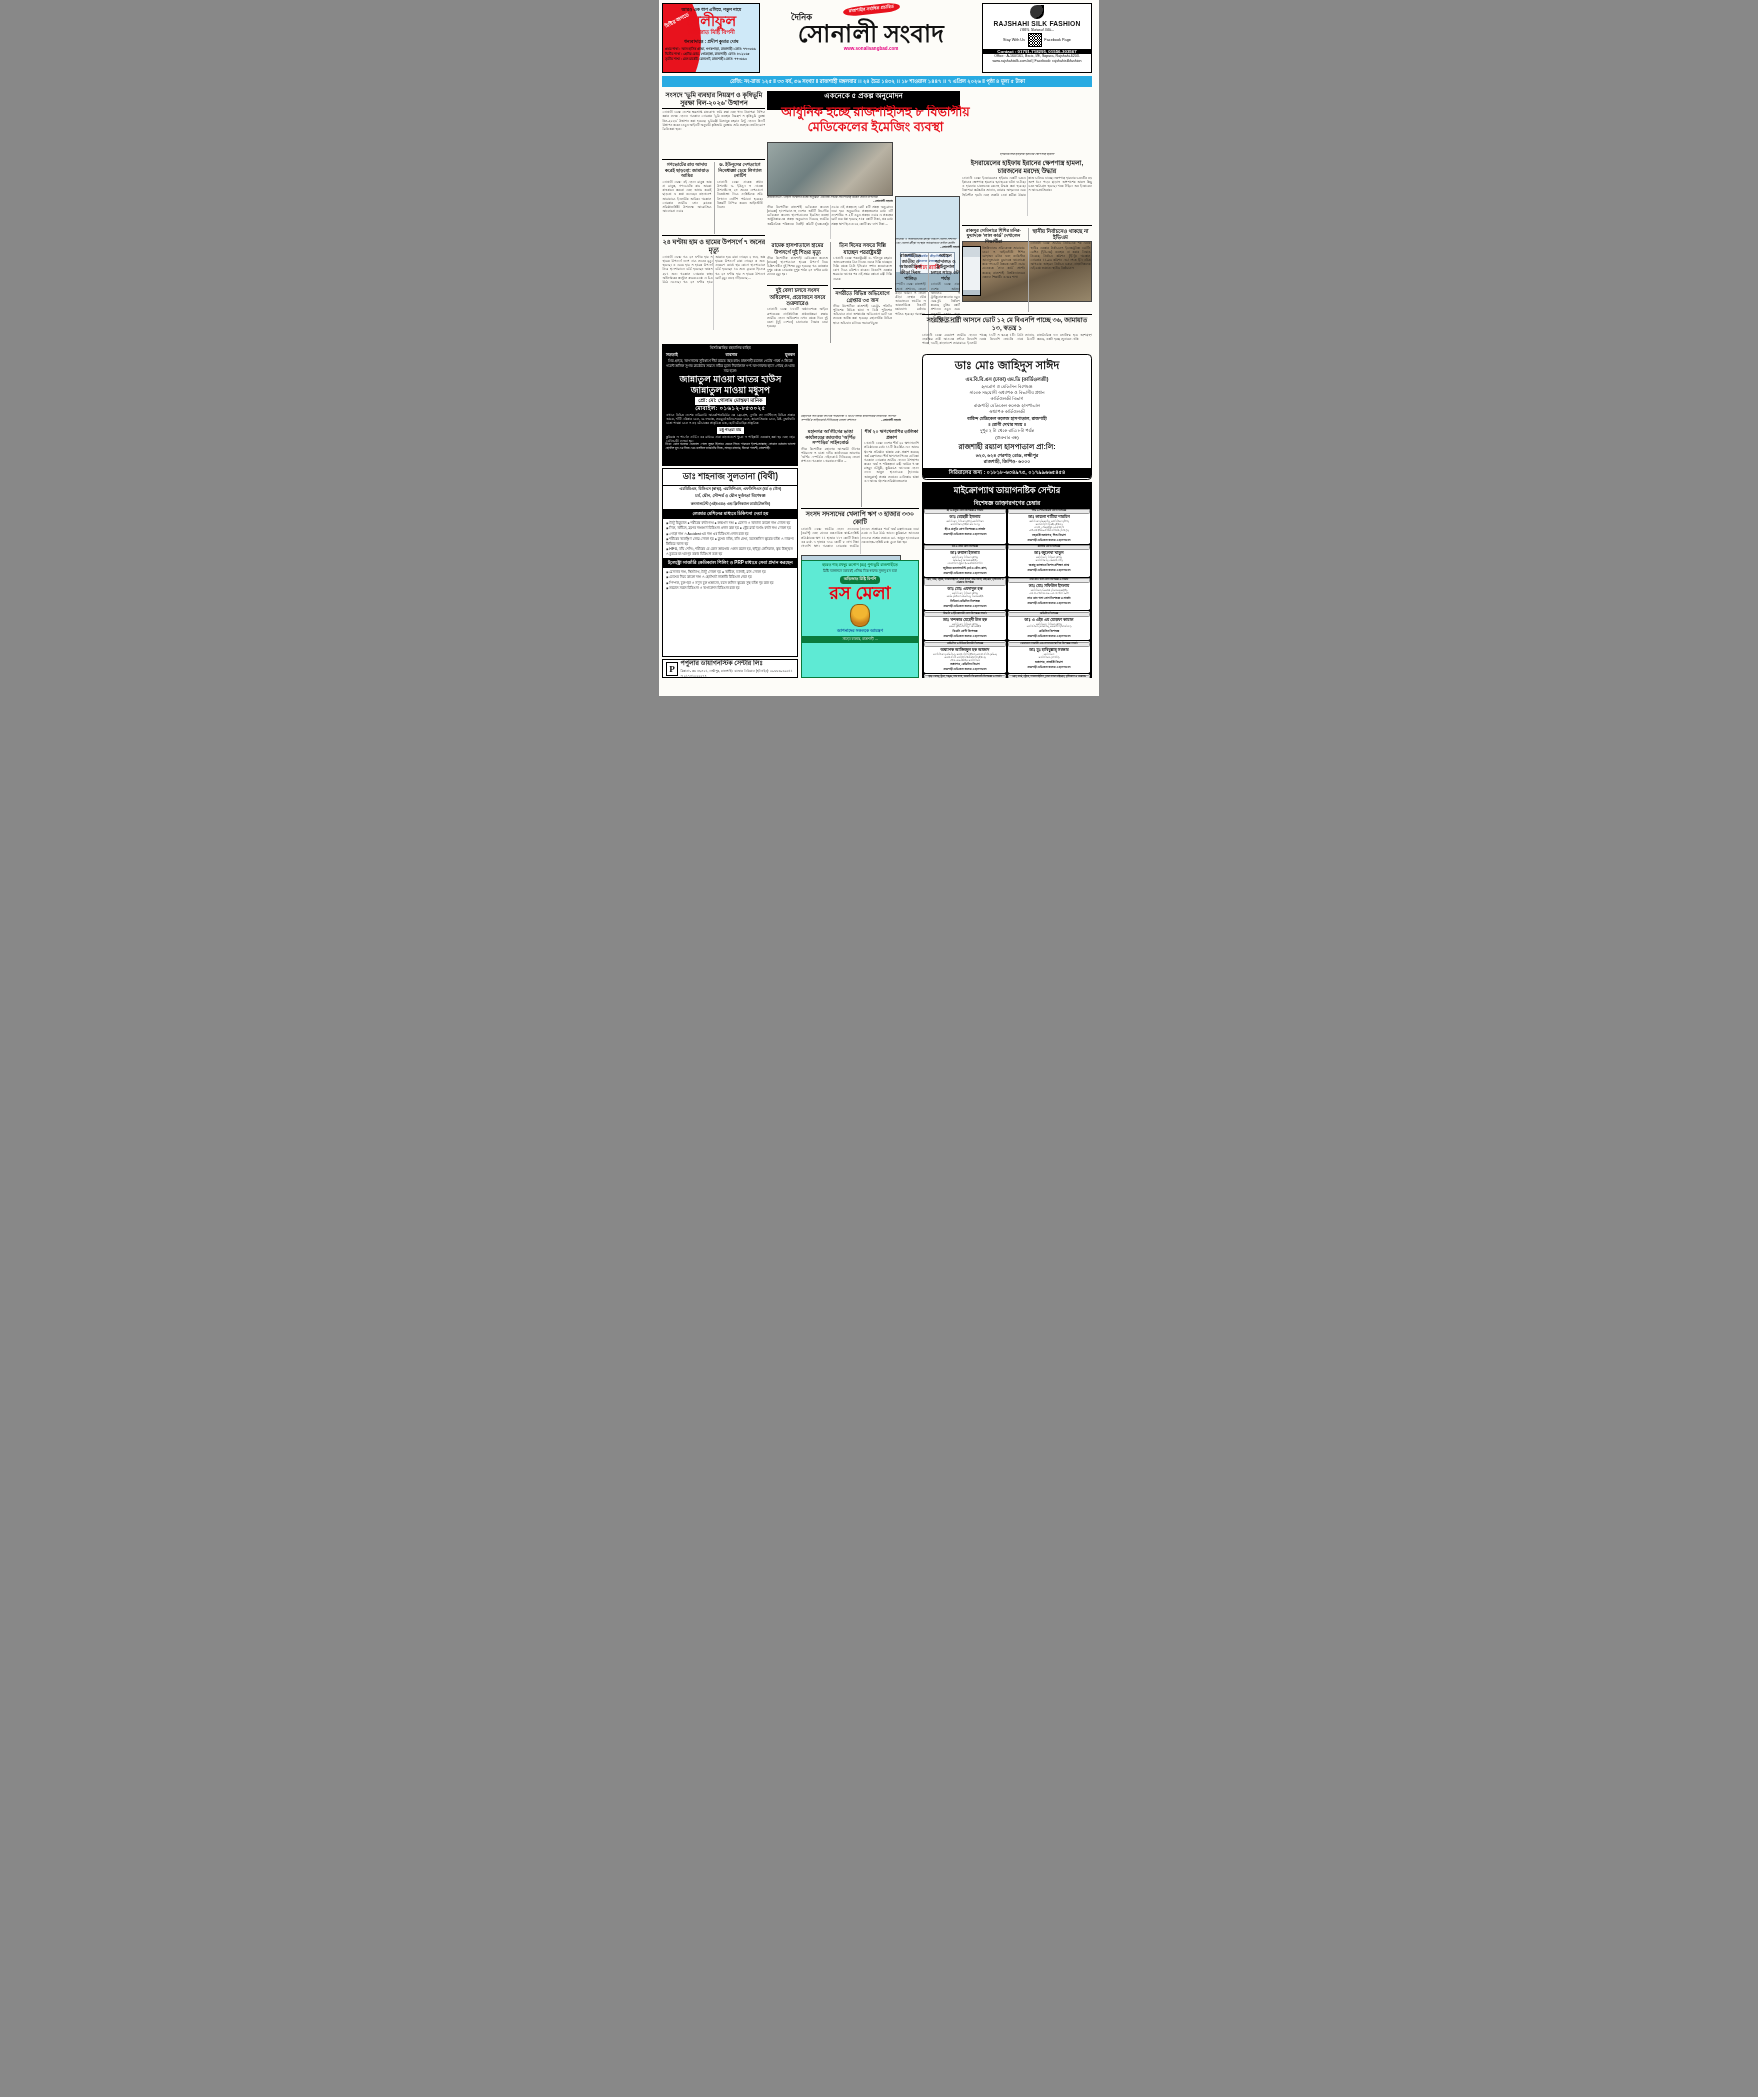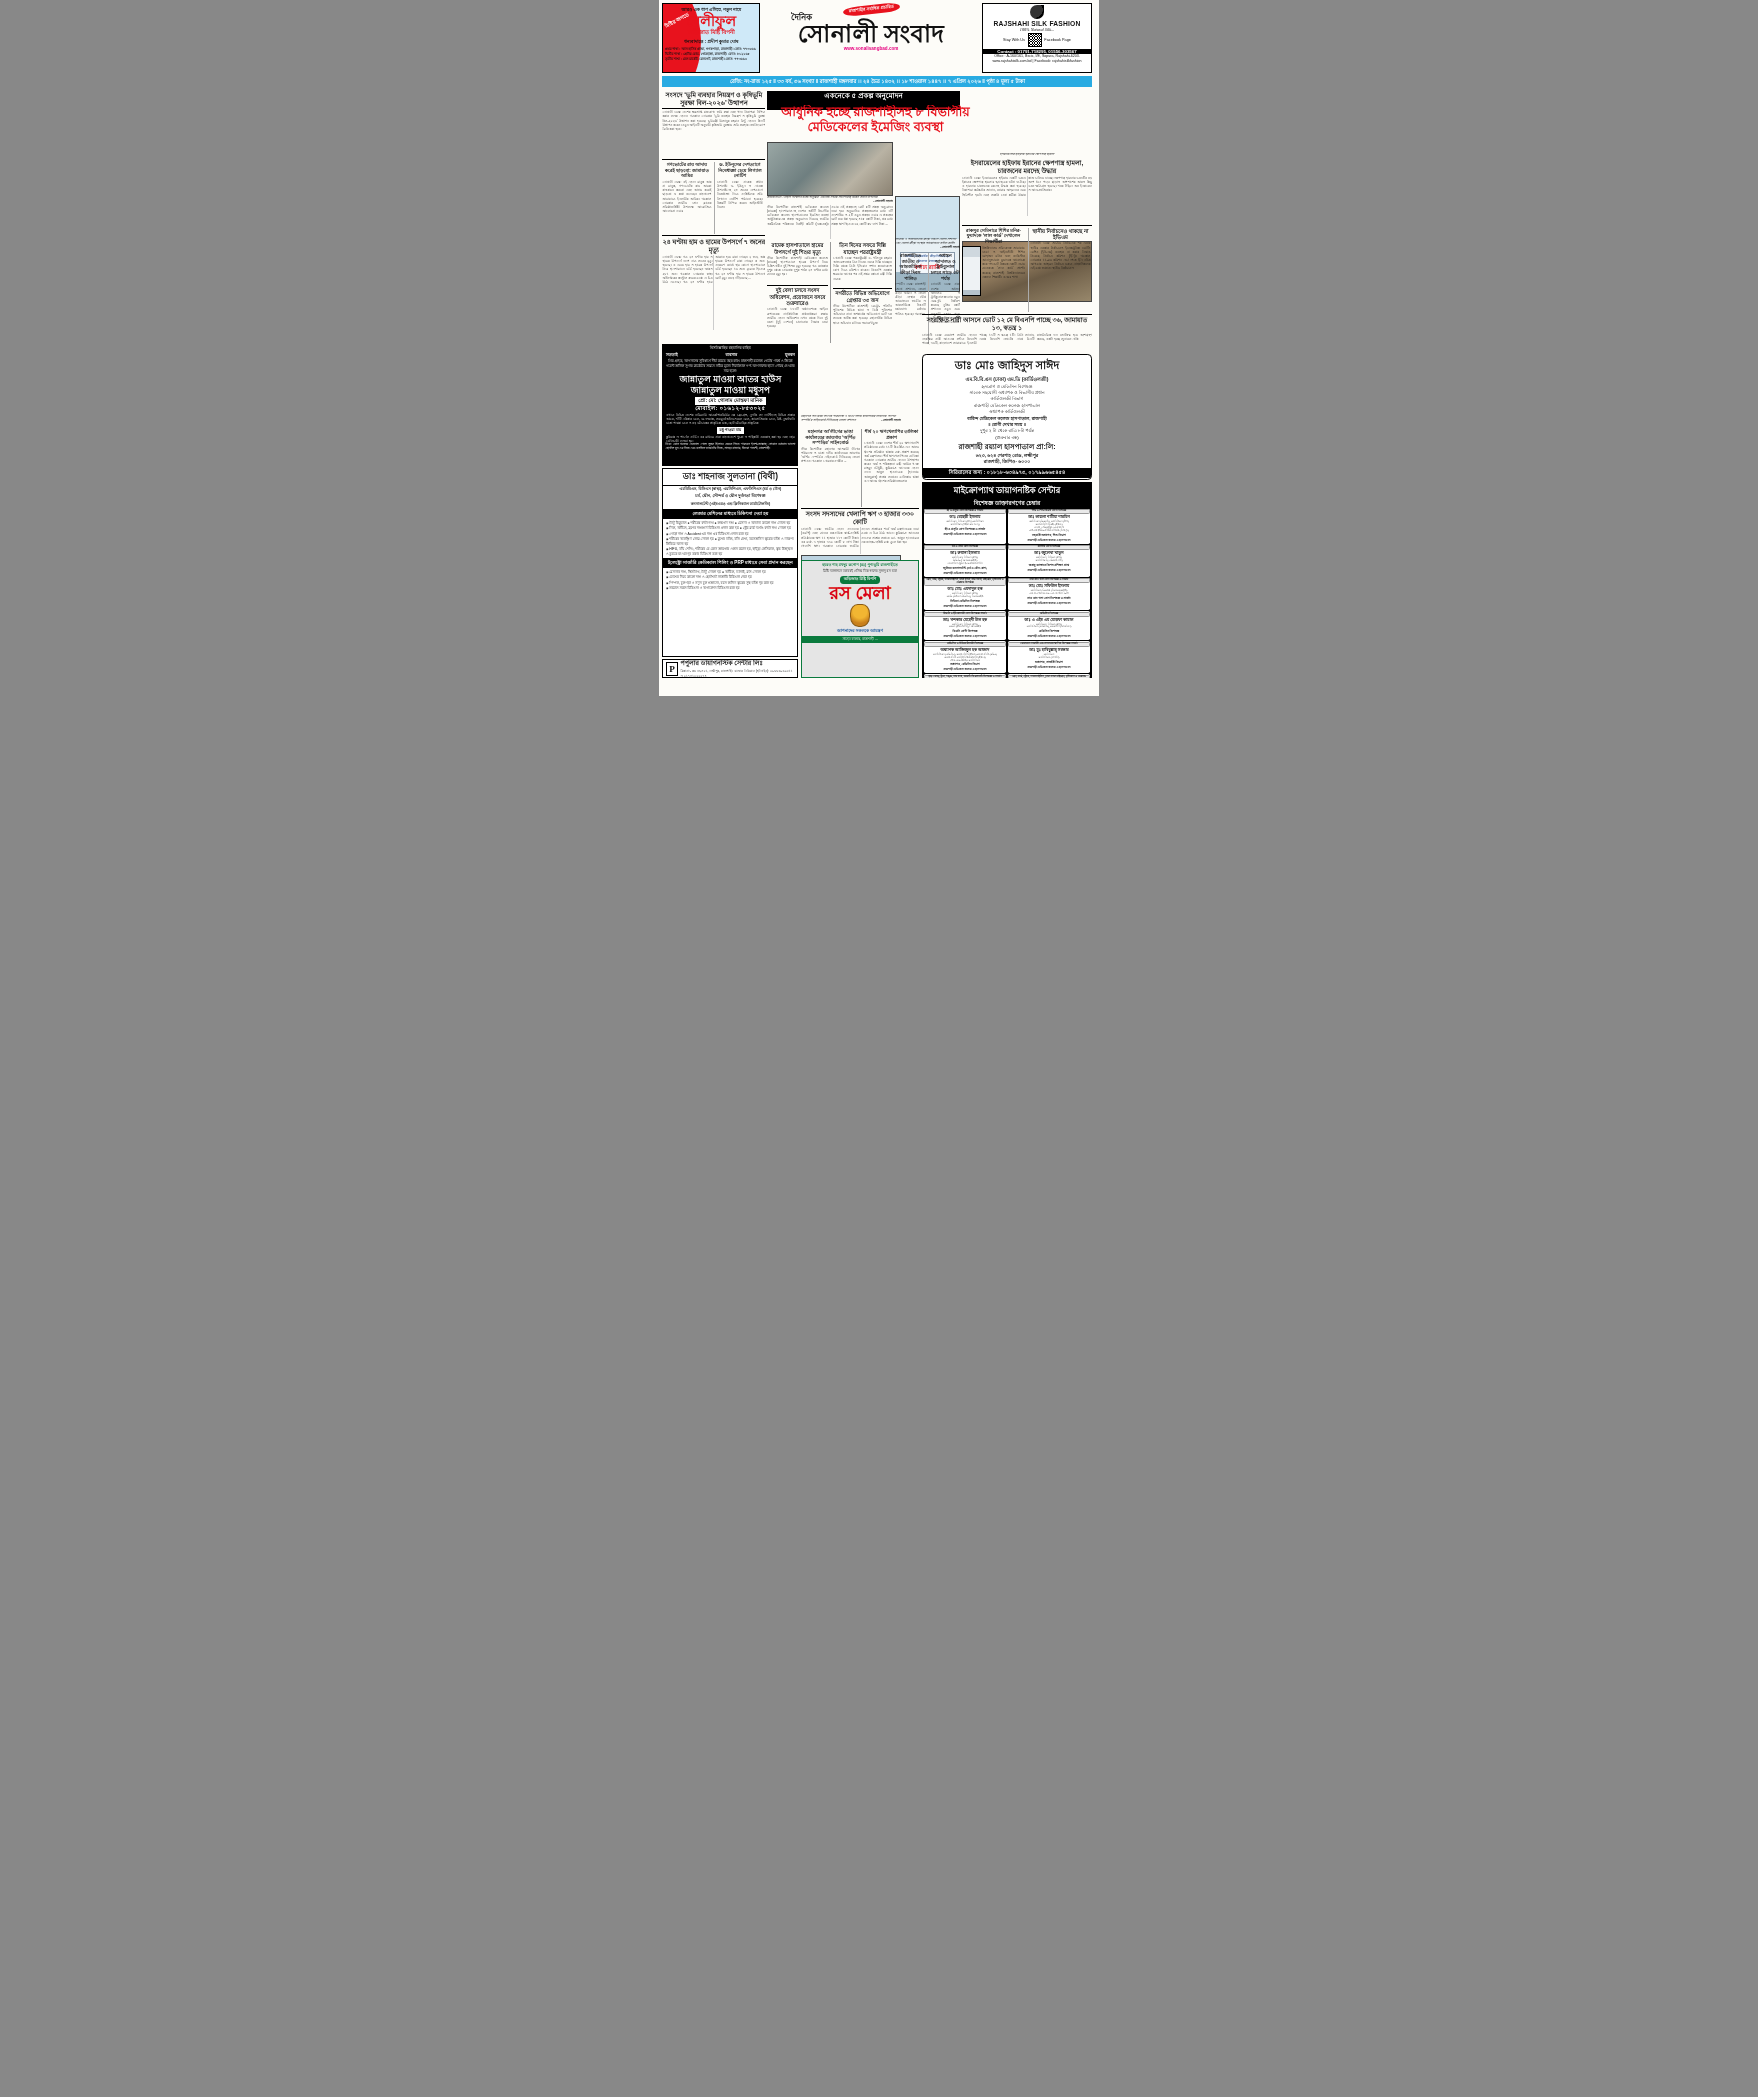--- a/index.html
+++ b/index.html
@@ -99,21 +99,21 @@
   .mcp .h1 { font-weight:bold; font-size:8.4px; padding-top:1.7px; }
   .mcp .h2 { font-weight:bold; font-size:5.9px; padding-bottom:1.3px; }
   .mcp .grid { display:grid; grid-template-columns:1fr 1fr; gap:1.3px; padding:0 1.7px; }
   .doc { background:#fff; color:#000; border-radius:1.7px; padding:0.4px 0.8px 0.8px; }
   .doc .sp { background:#e9e9e9; border:0.4px solid #999; border-radius:1.3px; font-size:2.6px; font-weight:bold; line-height:1.15; }
   .doc .nm { font-weight:bold; font-size:4px; }
   .doc .dg { font-size:2.4px; line-height:1.2; white-space:pre-line; }
   .doc .po { font-size:2.9px; font-weight:bold; }
   .doc .in { font-size:2.7px; font-weight:bold; }
 
-  .rosh { border:1.3px solid #0a7a3d; background:#e5e5e5; text-align:center; }
+  .rosh { border:1.3px solid #0a7a3d; background:#5eead4; text-align:center; }
   .rosh .t1 { font-size:3.8px; font-weight:bold; color:#0a7a3d; padding-top:1.3px;}
   .rosh .t2 { font-size:3.4px; }
   .rosh .lbl { display:inline-block; background:#0a7a3d; color:#fff; font-size:3.8px; font-weight:bold; padding:0.4px 3.4px; border-radius:3.4px; margin-top:0.8px; }
   .rosh .big { font-size:17.6px; font-weight:bold; color:#d6001c; line-height:1.1; text-shadow:0.4px 0.4px 0 #f9d776; }
   .rosh .jar { width:19.3px; height:23.5px; margin:0.8px auto; background:radial-gradient(circle at 50% 30%, #f2b632 0 40%, #c87f1b 70%); border-radius:40% 40% 45% 45%; border:0.8px solid #8a5a12; }
   .rosh .inv { font-size:4.2px; font-weight:bold; color:#0a4e9b; }
   .rosh .addr { background:#0a7a3d; color:#fff; font-size:3.4px; padding:0.8px 0; margin-top:1.3px; }
 
   .pop { border:1px solid #000; background:#fff; display:flex; align-items:center; gap:2.5px; padding:1.3px 2.5px; }
   .pop .plogo { width:14.3px; height:14.3px; border:0.8px solid #000; font-weight:bold; font-size:9.2px; text-align:center; line-height:12.6px; font-family:"Liberation Serif",serif; }

